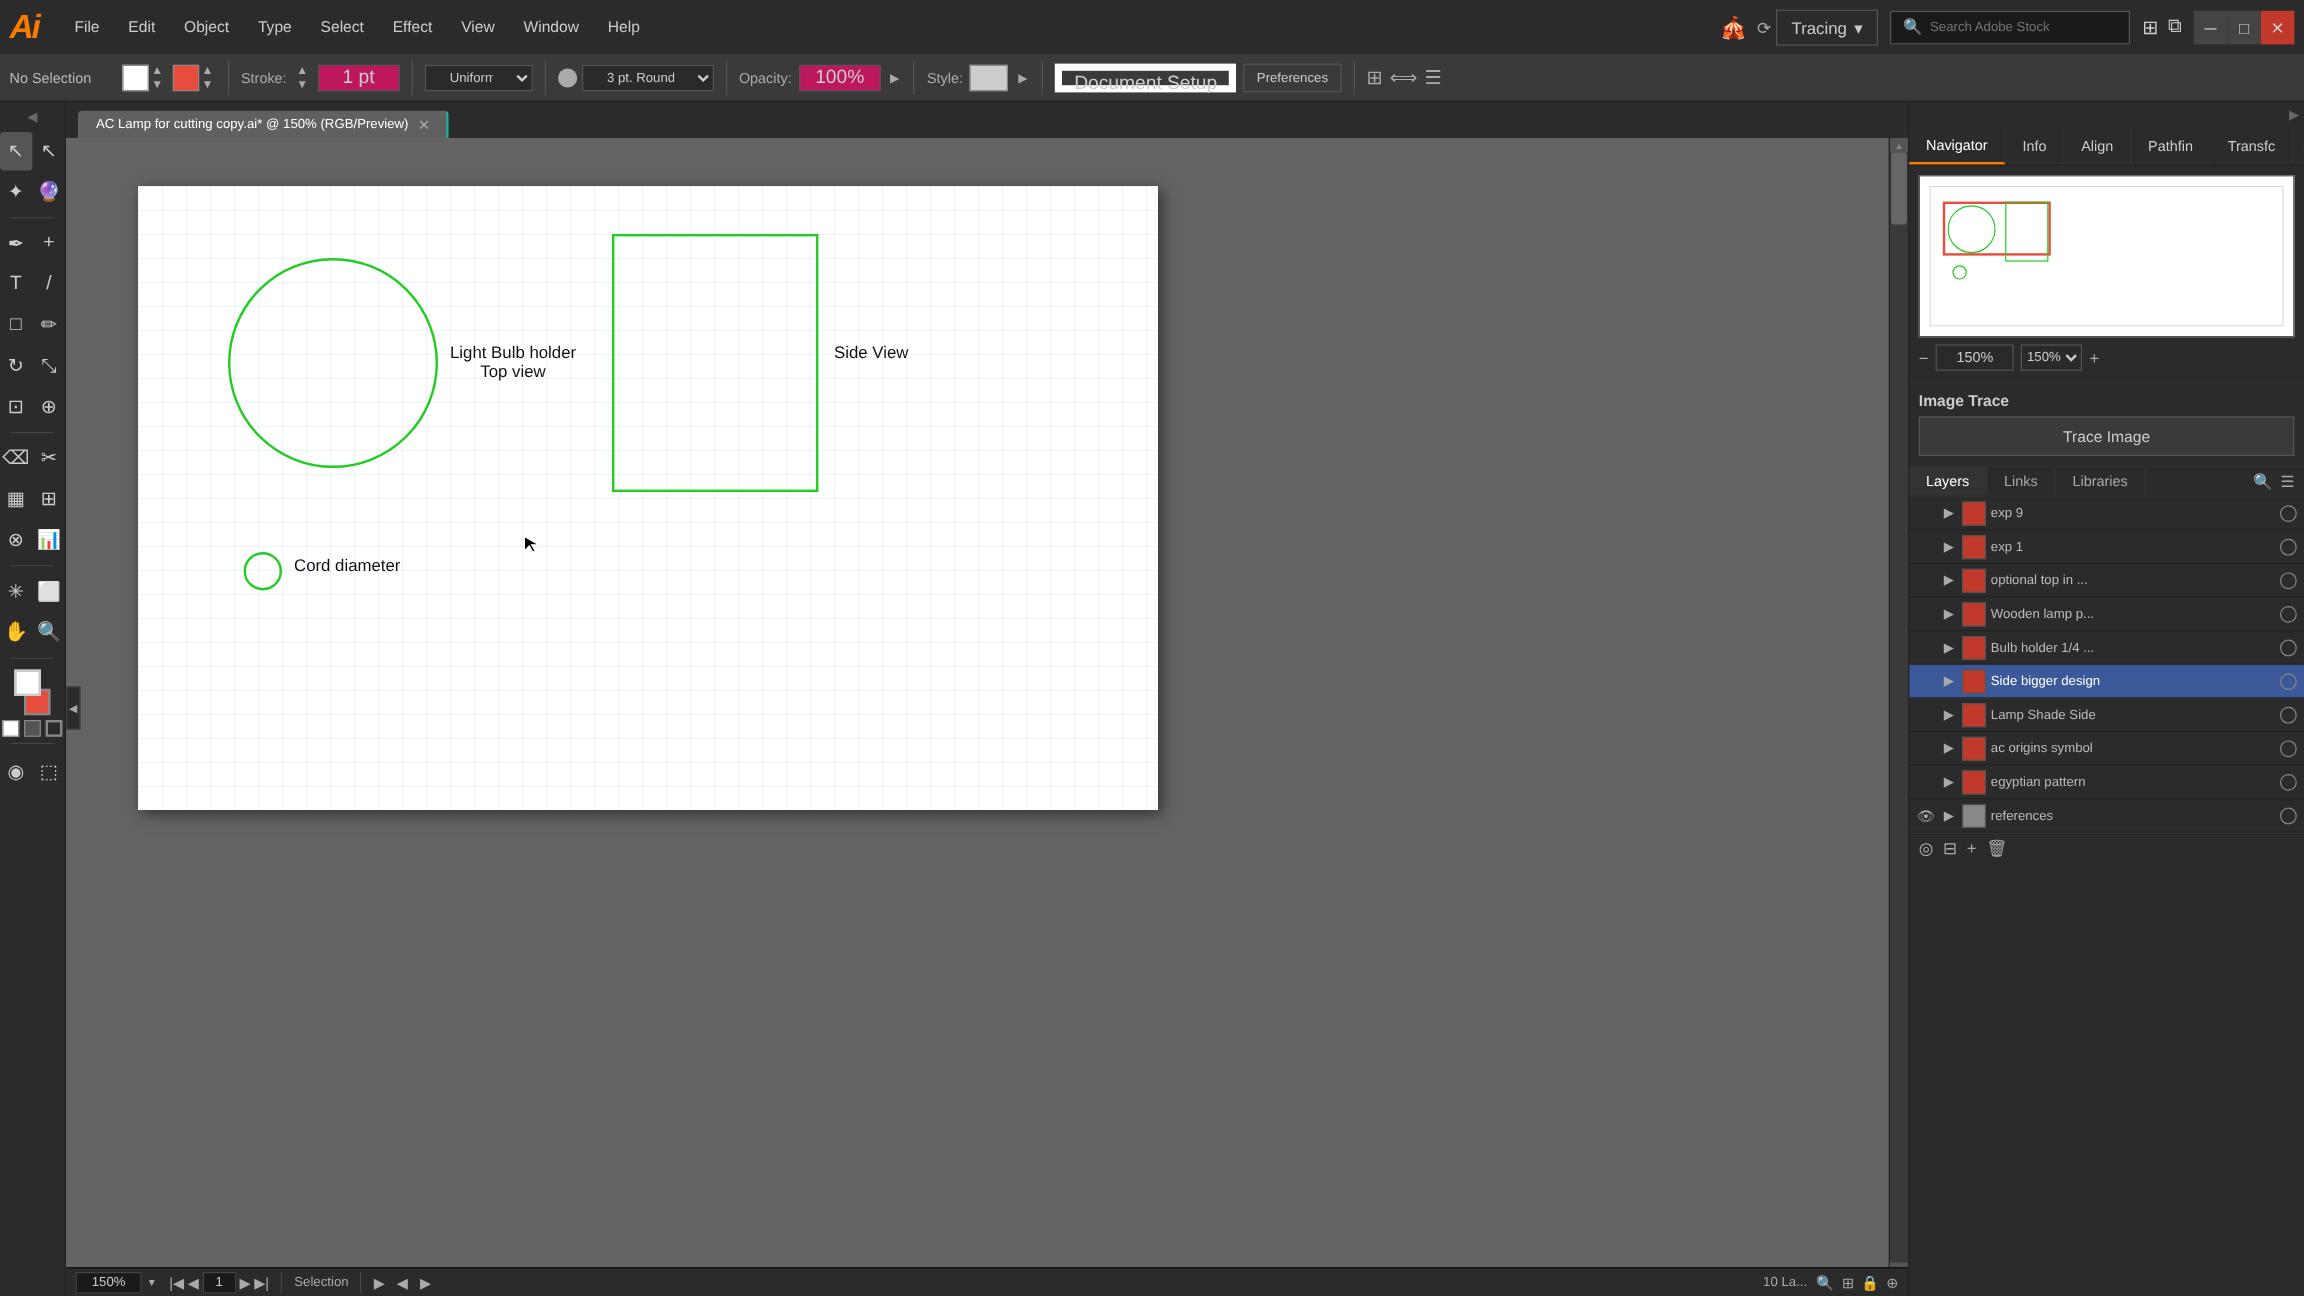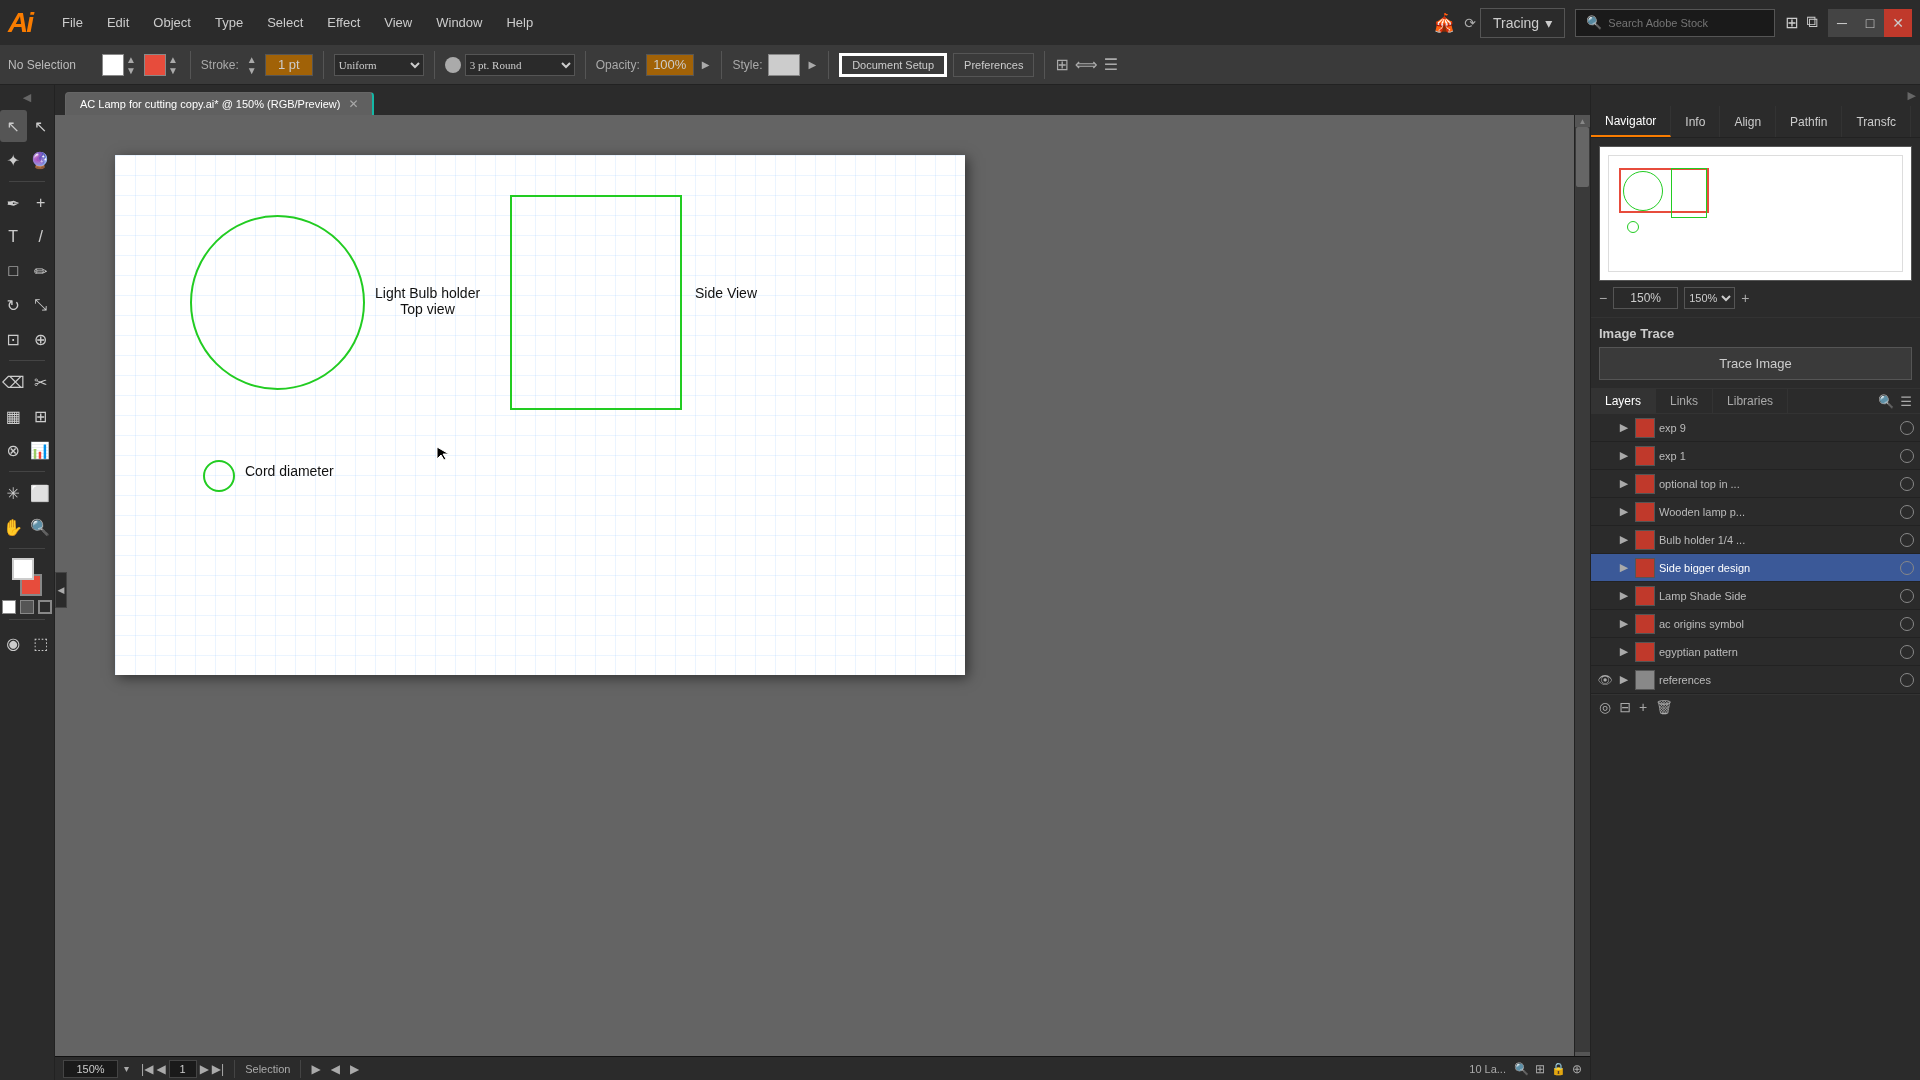--- a/index.html
+++ b/index.html
@@ -39,24 +39,24 @@
       width: 100%; height: 40px; background: #3a3a3a; display: flex; align-items: center;
       padding: 0 8px; gap: 6px; border-bottom: 1px solid #222;
       color: #ccc;
     }
     .no-sel-label { font-size: 12px; color: #bbb; margin-right: 8px; min-width: 80px; }
     .color-swatch { width: 22px; height: 22px; border: 1px solid #888; cursor: pointer; }
     .color-red { background: #e74c3c; }
     .color-white { background: #fff; }
     .arrow-btn { background: none; border: none; color: #aaa; cursor: pointer; font-size: 10px; padding: 0 2px; }
     .option-label { color: #aaa; font-size: 12px; }
-    .option-input { background: #a16207; border: 1px solid #555; color: #ccc; width: 48px; height: 22px; font-size: 13px; text-align: center; }
-    .option-dropdown { background: #2a2a2a; border: 1px solid #555; color: #ccc; height: 22px; font-size: 11px; padding: 0 0; font-family: Liberation Serif, serif; }
+    .option-input { background: #be185d; border: 1px solid #555; color: #ccc; width: 68px; height: 22px; font-size: 16px; text-align: center; }
+    .option-dropdown { background: #2a2a2a; border: 1px solid #555; color: #ccc; height: 22px; font-size: 11px; padding: 0 16px; }
     .sep { width: 1px; height: 28px; background: #555; margin: 0 4px; }
-    .doc-setup-btn { background: #3a3a3a; border: 3px solid #ffffff; color: #ccc; padding: 2px 10px; font-size: 11px; cursor: pointer; height: 24px; }
+    .doc-setup-btn { background: #3a3a3a; border: 6px solid #ffffff; color: #ccc; padding: 2px 10px; font-size: 16px; cursor: pointer; height: 24px; }
     .pref-btn { background: #3a3a3a; border: 1px solid #555; color: #ccc; padding: 2px 10px; font-size: 11px; cursor: pointer; height: 24px; }
 
     
     #main-layout { display: flex; width: 100%; height: calc(1080px - 45px - 40px); }
 
     
     #left-toolbar {
       width: 55px; background: #2b2b2b; display: flex; flex-direction: column; align-items: center;
       padding: 6px 0; gap: 2px; border-right: 1px solid #222;
     }

